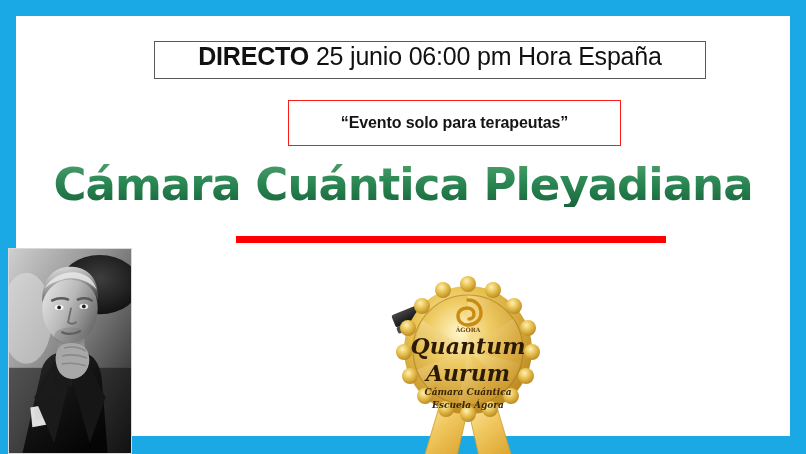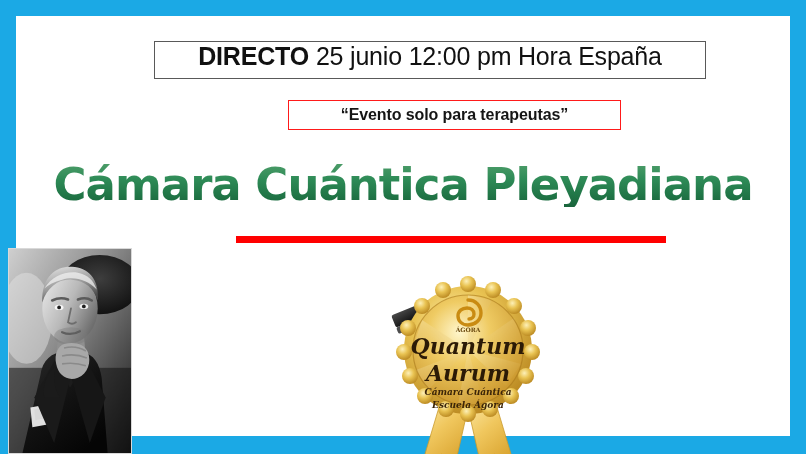--- a/index.html
+++ b/index.html
@@ -57,21 +57,21 @@
     margin-left: 7px;
     letter-spacing: -0.2px;
   }
 
   
   #quote-box {
     position: absolute;
     left: 272px;
     top: 84px;
     width: 333px;
-    height: 30px;
+    height: 46px;
     border: 1.6px solid #FF1A1A;
     background: #ffffff;
     box-sizing: border-box;
     display: flex;
     align-items: center;
     justify-content: center;
   }
   #quote-box .qtext {
     font-size: 16px;
     font-weight: bold;
@@ -199,21 +199,21 @@
 </style>
 </head>
 <body>
 
 <div id="slide">
 
   <div id="canvas">
 
     <div id="directo-box">
       <span class="lead">DIRECTO</span>
-      <span class="rest">25 junio 12:00 pm Hora España</span>
+      <span class="rest">25 junio 06:00 pm Hora España</span>
     </div>
 
     <div id="quote-box">
       <span class="qtext">“Evento solo para terapeutas”</span>
     </div>
 
     <div id="title-wrap">
       <div class="title-line" id="line2">
         <span class="title-text">Cámara Cuántica Pleyadiana</span>
         <span class="title-reflect"><span>Cámara Cuántica Pleyadiana</span></span>

